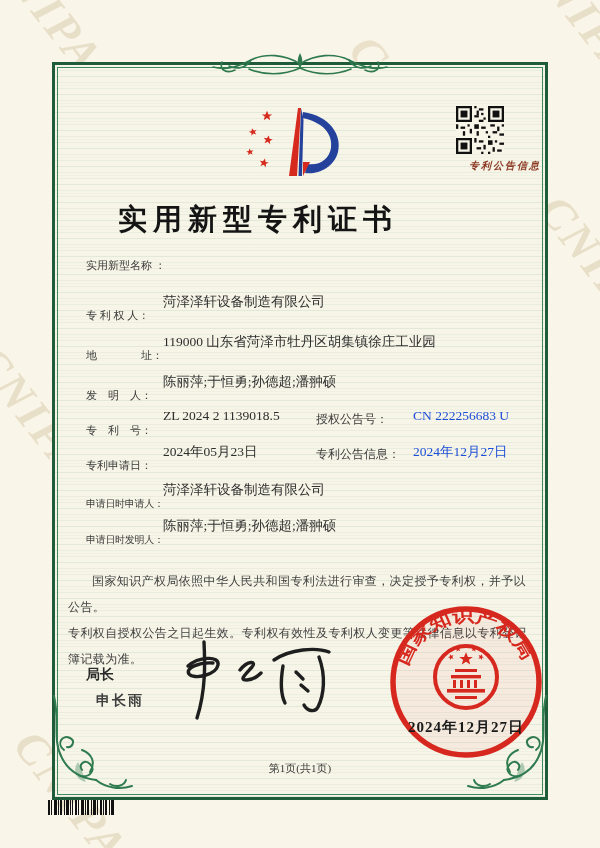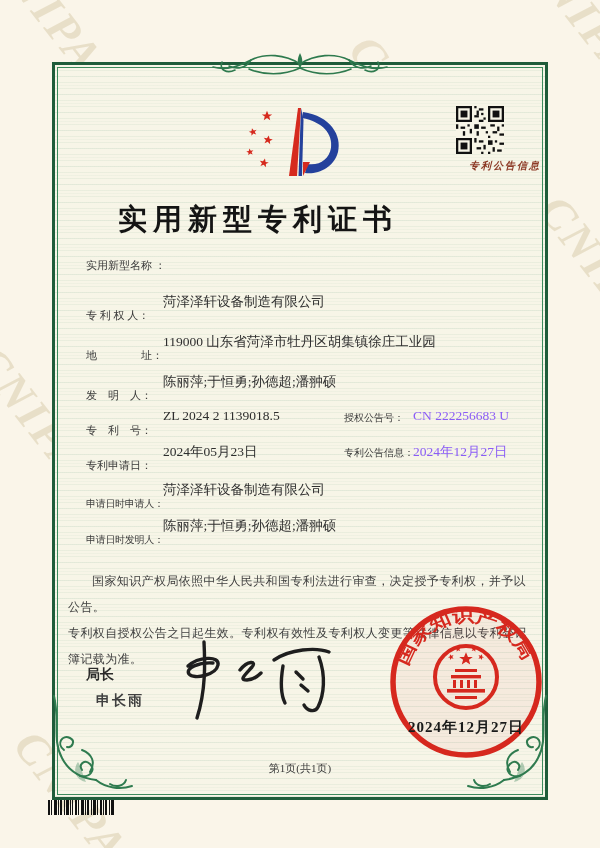--- a/index.html
+++ b/index.html
@@ -28,22 +28,22 @@
   #qr-caption{left:460px;top:159px;width:90px;text-align:center;font-size:10px;font-style:italic;
               font-weight:700;color:#8c3a26;letter-spacing:2px;}
   #title{left:0;top:180px;width:516px;text-align:center;font-size:29px;font-weight:700;
          color:#141414;letter-spacing:6px;margin-top:20px;}
 
   
   .row{position:absolute;left:0;top:0;width:600px;height:20px;}
   .lbl{position:absolute;left:86px;font-size:11px;color:#3a3a3a;white-space:pre;top:3px;margin-top:12px;}
   .lbl.small{font-size:10px;letter-spacing:-0.3px;top:4px;}
   .val{position:absolute;left:163px;font-size:13.5px;color:#2e2e2e;white-space:pre;top:0;}
-  .lbl2{position:absolute;left:344px;font-size:10px;color:#3a3a3a;white-space:pre;top:3px;}
-  .val2{position:absolute;left:413px;font-size:13.5px;color:#8b5cf6;white-space:pre;top:0;}
+  .lbl2{position:absolute;left:316px;font-size:12px;color:#3a3a3a;white-space:pre;top:3px;}
+  .val2{position:absolute;left:413px;font-size:13.5px;color:#1d4ed8;white-space:pre;top:0;}
 
   
   #statement{left:68px;top:568px;width:464px;font-size:12px;font-weight:400;color:#3f3f3f;
              line-height:26px;letter-spacing:0.4px;}
   #statement .l1{text-indent:2em;}
 
   
   #director-title{left:86px;top:666px;font-size:14px;font-weight:700;color:#2b2b2b;}
   #director-name{left:96px;top:692px;font-size:14px;font-weight:700;color:#404040;letter-spacing:2px;}
   #signature{position:absolute;left:168px;top:632px;z-index:6;}

